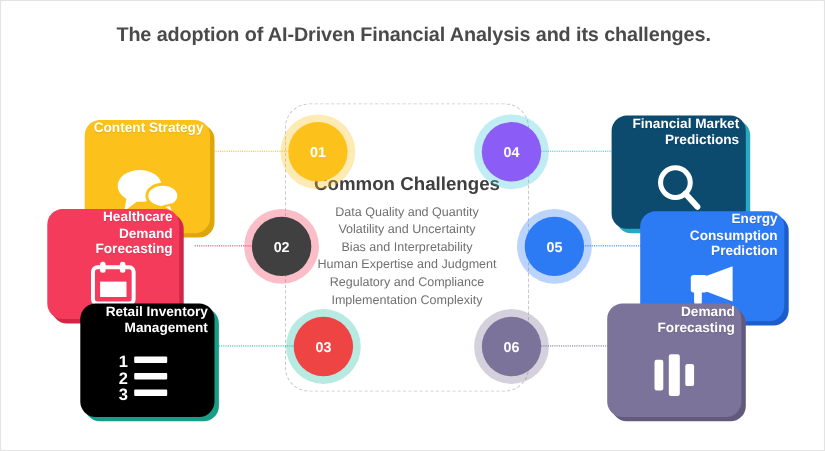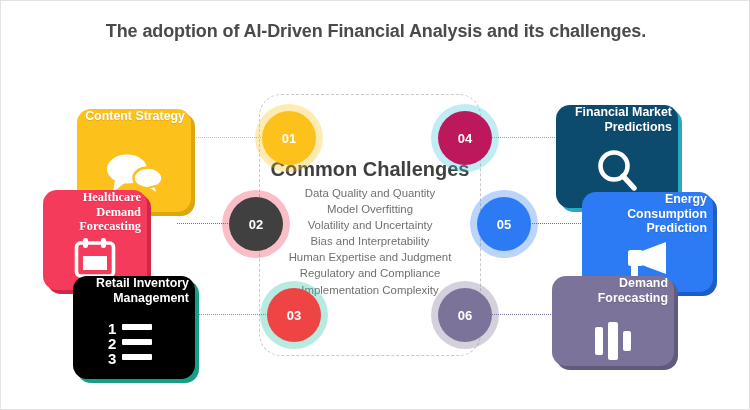--- a/index.html
+++ b/index.html
@@ -44,21 +44,21 @@
     border-radius: 22px;
     background: transparent;
   }
 
   #center-title {
     position: absolute;
     left: 258px;
     top: 157px;
     width: 222px;
     text-align: center;
-    font-size: 20px;
+    font-size: 17px;
     font-weight: bold;
     color: #3f3f3f;
   }
 
   #challenge-list {
     position: absolute;
     left: 248px;
     top: 184px;
     width: 242px;
     text-align: center;
@@ -100,25 +100,24 @@
   
   #card-content-strategy {
     left: 76px; top: 86px; width: 114px; height: 103px;
     background: #fcc21b;
     box-shadow: 4px 4px 0 0 #dda70b;
     z-index: 3;
   }
   #card-content-strategy .card-icon { top: 42px; }
 
   #card-healthcare {
-    left: 42px; top: 167px; width: 104px; height: 100px;
+    left: 42px; top: 167px; width: 120px; height: 100px;
     background: #f43b5c;
     box-shadow: 4px 4px 0 0 #cf2745;
     z-index: 4;
-    font-family: Liberation Serif, serif;
   }
   #card-healthcare .card-icon { top: 46px; }
 
   #card-retail {
     left: 72px; top: 253px; width: 122px; height: 103px;
     background: #000000;
     box-shadow: 4px 4px 0 0 #169e87;
     z-index: 5;
   }
   #card-retail .card-icon { top: 44px; }
@@ -133,21 +132,21 @@
 
   #card-energy {
     left: 581px; top: 169px; width: 131px; height: 100px;
     background: #2d7bf4;
     box-shadow: 4px 4px 0 0 #1b5ec9;
     z-index: 4;
   }
   #card-energy .card-icon { top: 46px; }
 
   #card-demand {
-    left: 551px; top: 253px; width: 122px; height: 90px;
+    left: 551px; top: 253px; width: 122px; height: 103px;
     background: #7b7399;
     box-shadow: 4px 4px 0 0 #615a7d;
     z-index: 5;
   }
   #card-demand .card-icon { top: 44px; }
 
   
   .num-circle {
     position: absolute;
     width: 54px;
@@ -157,21 +156,21 @@
     align-items: center;
     justify-content: center;
     font-size: 13px;
     font-weight: bold;
     color: #ffffff;
     z-index: 6;
   }
   #circle-01 { left: 261px; top: 110px; background: #fcc21b; box-shadow: 0 0 0 7px rgba(252,194,27,0.33); }
   #circle-02 { left: 228px; top: 196px; background: #404040; box-shadow: 0 0 0 7px rgba(244,59,92,0.33); }
   #circle-03 { left: 266px; top: 287px; background: #ef4444; box-shadow: 0 0 0 7px rgba(35,191,165,0.33); }
-  #circle-04 { left: 437px; top: 110px; background: #be185d; box-shadow: 0 0 0 7px rgba(63,198,222,0.33); }
+  #circle-04 { left: 437px; top: 110px; background: #8b5cf6; box-shadow: 0 0 0 7px rgba(63,198,222,0.33); }
   #circle-05 { left: 476px; top: 196px; background: #2d7bf4; box-shadow: 0 0 0 7px rgba(45,123,244,0.33); }
   #circle-06 { left: 437px; top: 287px; background: #7b7399; box-shadow: 0 0 0 7px rgba(123,115,153,0.33); }
 
   
   .connector {
     position: absolute;
     height: 0;
     border-top: 1.6px dotted #bdbdbd;
     z-index: 1;
   }
@@ -186,21 +185,20 @@
 <body>
 
 <div id="page">
 
   <div id="title">The adoption of AI-Driven Financial Analysis and its challenges.</div>
 
   <div id="center-panel"></div>
   <div id="center-title">Common Challenges</div>
   <div id="challenge-list">
     <div class="ch-item">Data Quality and Quantity</div>
-    <div class="ch-item">Model Overfitting</div>
     <div class="ch-item">Volatility and Uncertainty</div>
     <div class="ch-item">Bias and Interpretability</div>
     <div class="ch-item">Human Expertise and Judgment</div>
     <div class="ch-item">Regulatory and Compliance</div>
     <div class="ch-item">Implementation Complexity</div>
   </div>
 
   <div class="connector" id="conn-01"></div>
   <div class="connector" id="conn-02"></div>
   <div class="connector" id="conn-03"></div>

